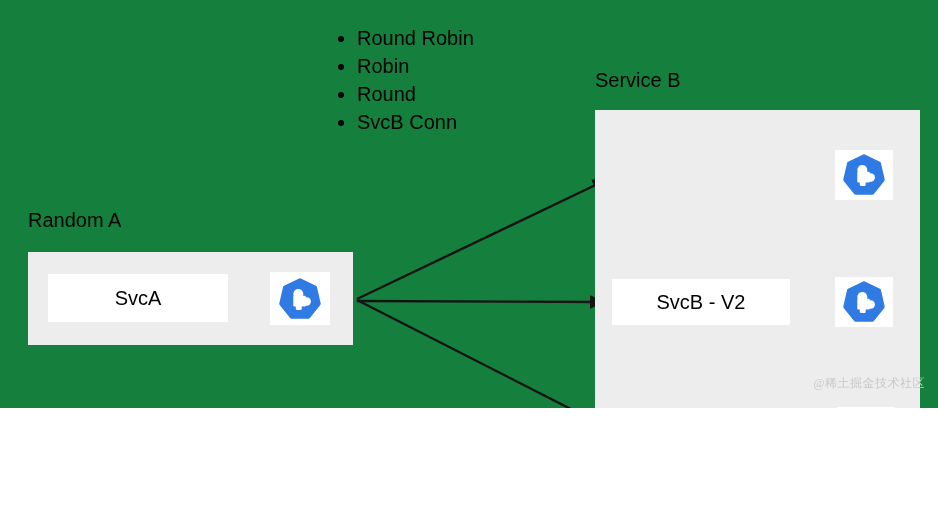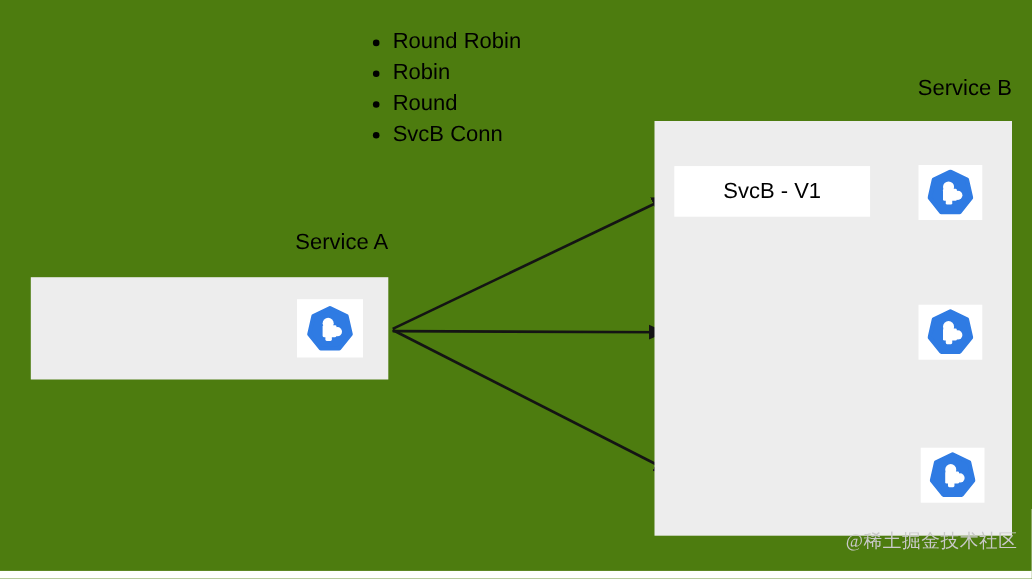--- a/index.html
+++ b/index.html
@@ -4,51 +4,51 @@
 <style>
   :root{
     --icon-blue:#2F7BE3;
     --panel-gray:#EDEDED;
     --arrow-black:#141414;
     --watermark-gray:#C9C9C9;
   }
   *{box-sizing:border-box}
   html,body{margin:0;padding:0;background:#fff}
   .canvas{
-    position:relative;width:938px;height:519px;background:#4d7c0f;
+    position:relative;width:938px;height:408px;background:#15803d;
     font-family:"Liberation Sans",sans-serif;color:#000;overflow:hidden;
   }
   .arrows{position:absolute;left:0;top:0;width:938px;height:526px;pointer-events:none}
   .algo-list{
     position:absolute;left:330px;top:24px;margin:0;padding:0 0 0 27px;
     font-size:20px;line-height:28px;color:#000;
   }
   .algo-list li{list-style:disc}
-  .svc-title{position:absolute;width:325px;text-align:right;font-size:20px;color:#000;height:24px;line-height:24px}
+  .svc-title{position:absolute;width:325px;text-align:left;font-size:20px;color:#000;height:24px;line-height:24px}
   .svc-a-title{left:28px;top:208px}
   .svc-b-title{left:595px;top:68px}
   .panel{position:absolute;background:var(--panel-gray)}
   .svc-a-panel{left:28px;top:252px;width:325px;height:93px}
   .svc-b-panel{left:595px;top:110px;width:325px;height:377px}
   .node-label{
     position:absolute;background:#fff;display:flex;align-items:center;justify-content:center;
     font-size:20px;color:#000;
   }
   .icon-box{position:absolute;background:#fff;display:flex;align-items:center;justify-content:center}
   .icon-box svg{width:42px;height:42px;display:block}
   .svca-node{left:48px;top:274px;width:180px;height:48px}
   .svca-icon{left:270px;top:272px;width:60px;height:53px}
   .v1-node{left:613px;top:151px;width:178px;height:46px}
   .v1-icon{left:835px;top:150px;width:58px;height:50px}
   .v2-node{left:612px;top:279px;width:178px;height:46px}
   .v2-icon{left:835px;top:277px;width:58px;height:50px}
   .v3-node{left:615px;top:409px;width:178px;height:47px}
   .v3-icon{left:837px;top:407px;width:58px;height:50px}
   .watermark{
-    position:absolute;right:13px;bottom:16px;font-size:17px;
+    position:absolute;right:13px;bottom:16px;font-size:12px;
     color:var(--watermark-gray);letter-spacing:.5px;font-family:Liberation Serif, serif;
   }
   .defs-holder{position:absolute;width:0;height:0;overflow:hidden}
 </style>
 </head>
 <body>
 
 <svg class="defs-holder" aria-hidden="true">
   <defs>
     <g id="hepta-puzzle">
@@ -76,38 +76,39 @@
     <line x1="357" y1="300" x2="608" y2="428" stroke="var(--arrow-black)" stroke-width="2.4" marker-end="url(#ah)"></line>
   </svg>
 
   <ul class="algo-list">
     <li>Round Robin</li>
     <li>Robin</li>
     <li>Round</li>
     <li>SvcB Conn</li>
   </ul>
 
-  <div class="svc-title svc-a-title">Service A</div>
+  <div class="svc-title svc-a-title">Random A</div>
   <div class="panel svc-a-panel"></div>
+  <div class="node-label svca-node">SvcA</div>
   <div class="icon-box svca-icon">
     <svg viewBox="0 0 100 100">
         <use href="#hepta-puzzle"></use>
       </svg>
   </div>
 
   <div class="svc-title svc-b-title">Service B</div>
   <div class="panel svc-b-panel"></div>
 
-  <div class="node-label v1-node">SvcB - V1</div>
   <div class="icon-box v1-icon">
     <svg viewBox="0 0 100 100">
         <use href="#hepta-puzzle"></use>
       </svg>
   </div>
 
+  <div class="node-label v2-node">SvcB - V2</div>
   <div class="icon-box v2-icon">
     <svg viewBox="0 0 100 100">
         <use href="#hepta-puzzle"></use>
       </svg>
   </div>
 
   <div class="icon-box v3-icon">
     <svg viewBox="0 0 100 100">
         <use href="#hepta-puzzle"></use>
       </svg>

